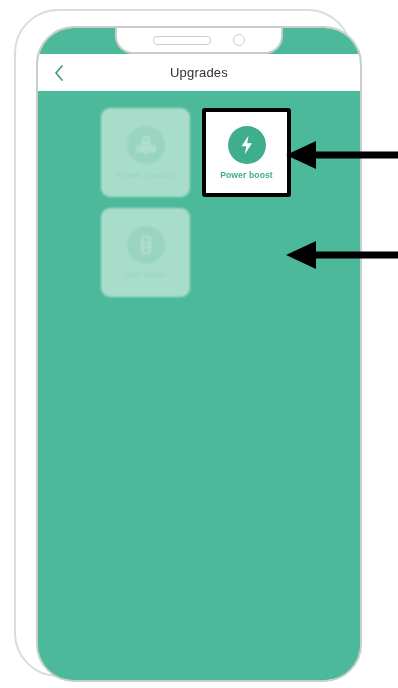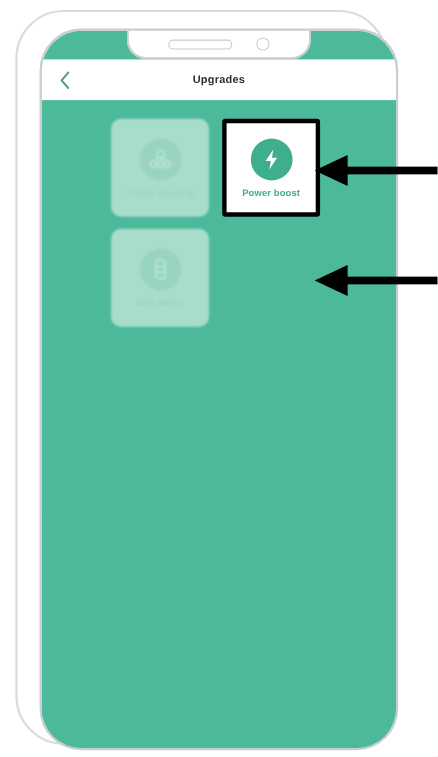--- a/index.html
+++ b/index.html
@@ -103,22 +103,22 @@
     top: 0;
     bottom: 0;
     width: 30px;
     display: flex;
     align-items: center;
     justify-content: center;
     cursor: pointer;
   }
   #back-button svg { display: block; }
   #page-title {
-    font-size: 10px;
-    font-weight: bold;
+    font-size: 13px;
+    font-weight: normal;
     color: #2b3134;
     letter-spacing: 0.2px;
   }
 
   
   #upgrades-content {
     flex: 1 1 auto;
     background: #4cb99a;
     padding: 17px 0 0 0;
     display: flex;

